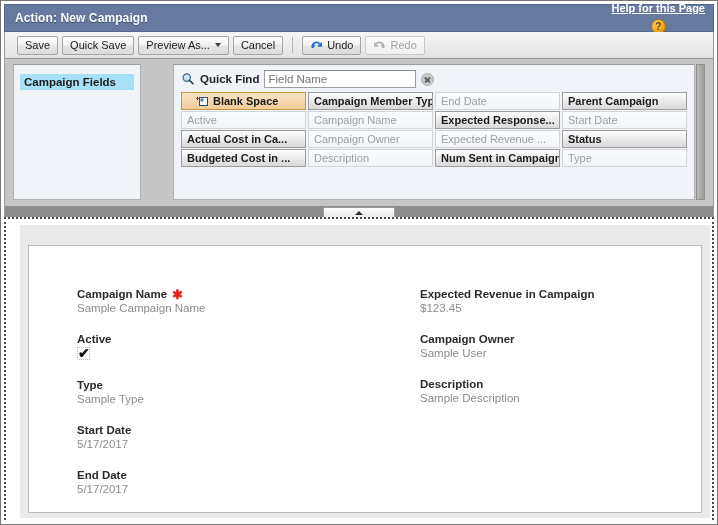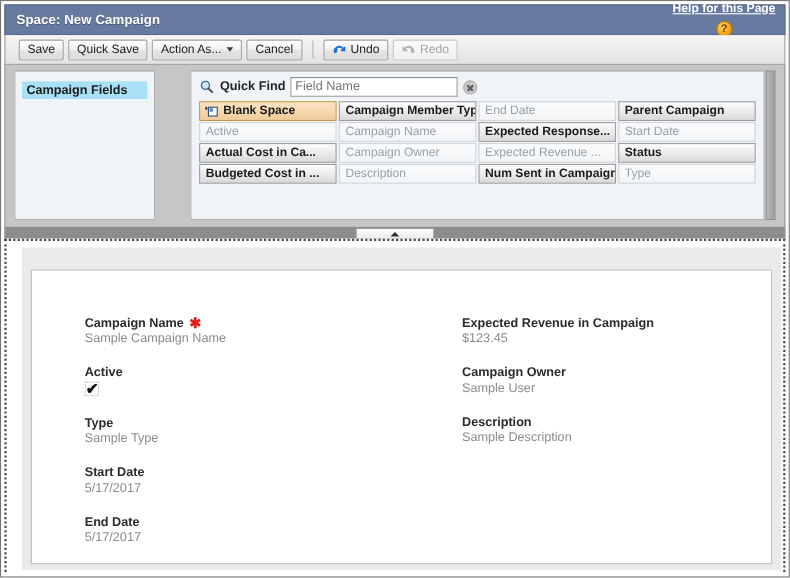--- a/index.html
+++ b/index.html
@@ -237,21 +237,21 @@
     font-weight: normal;
   }
   
   .fcell.blank {
     background: linear-gradient(to bottom, #fbe4c4 0%, #f1cc9b 100%);
     border: 1px solid #c9973f;
     color: #1b1b1b;
     font-weight: bold;
     cursor: move;
     gap: 3px;
-    padding-left: 4px;
+    padding-left: 14px;
   }
   .blank-ico { width: 14px; height: 11px; display:block; flex: none; }
 
   .palette-scroll {
     position: absolute;
     right: 8px; top: 5px;
     width: 9px; height: 136px;
     background: linear-gradient(to right, #b8b8b8, #9c9c9c);
     border: 1px solid #8e8e8e;
     box-sizing: border-box;
@@ -362,36 +362,36 @@
     color: #111;
     font-weight: bold;
   }
 </style>
 </head>
 <body>
 
 <div class="app-frame">
 
   <div class="titlebar">
-    <div class="title-text">Space: New Campaign</div>
+    <div class="title-text">Action: New Campaign</div>
     <div class="help-zone">
       <span class="help-link">Help for this Page</span>
       <span class="help-badge">?</span>
     </div>
   </div>
 
   <div class="toolbar">
     <div class="tbtn">
       <span>Save</span>
     </div>
     <div class="tbtn">
       <span>Quick Save</span>
     </div>
     <div class="tbtn">
-      <span>Action As...</span>
+      <span>Preview As...</span>
       <span class="caret"></span>
     </div>
     <div class="tbtn">
       <span>Cancel</span>
     </div>
     <div class="tb-sep"></div>
     <div class="tbtn">
       <span>
         <svg class="undo-ico" viewBox="0 0 16 16">
           <path d="M8.2 3.2C5.2 3.2 2.8 5.2 2.2 8l2.2.5C4.8 6.6 6.3 5.3 8.2 5.3c1.5 0 2.8.8 3.5 2l-2.1 0 0 2.1 5.1 0 0-5.1-2 0 0 1.6C11.7 4.2 10.1 3.2 8.2 3.2z" fill="#1f6fd0"></path>

